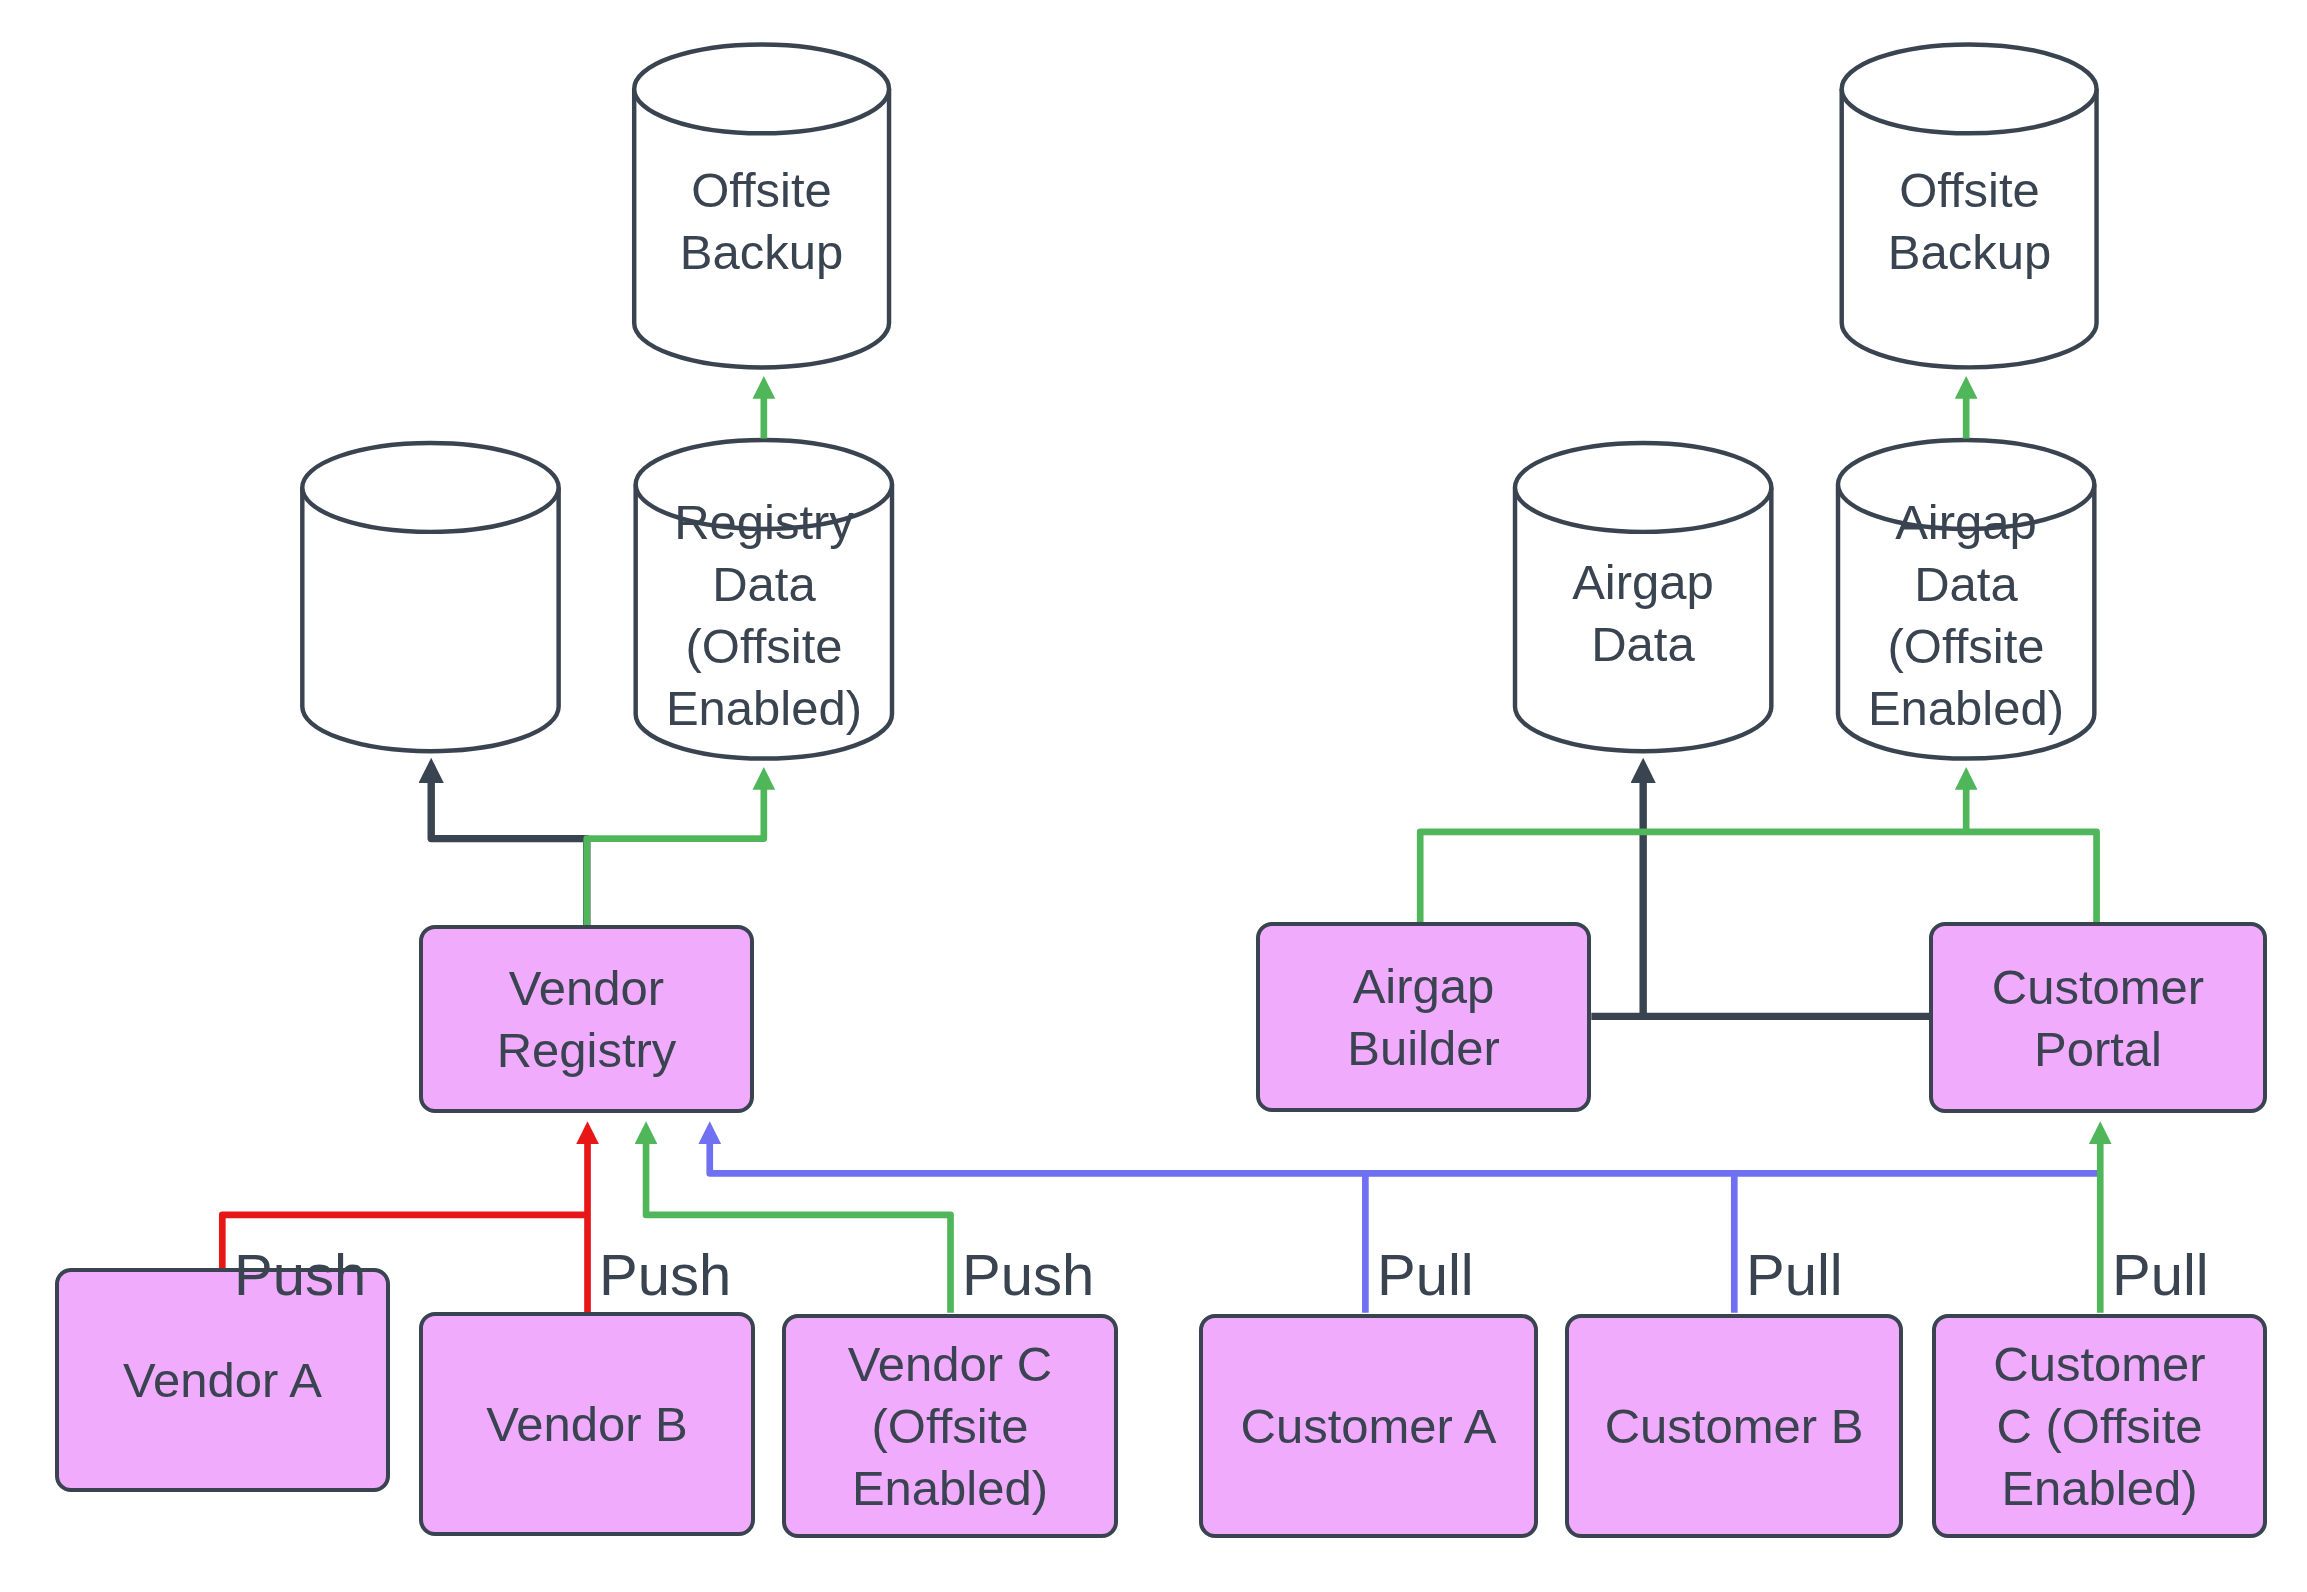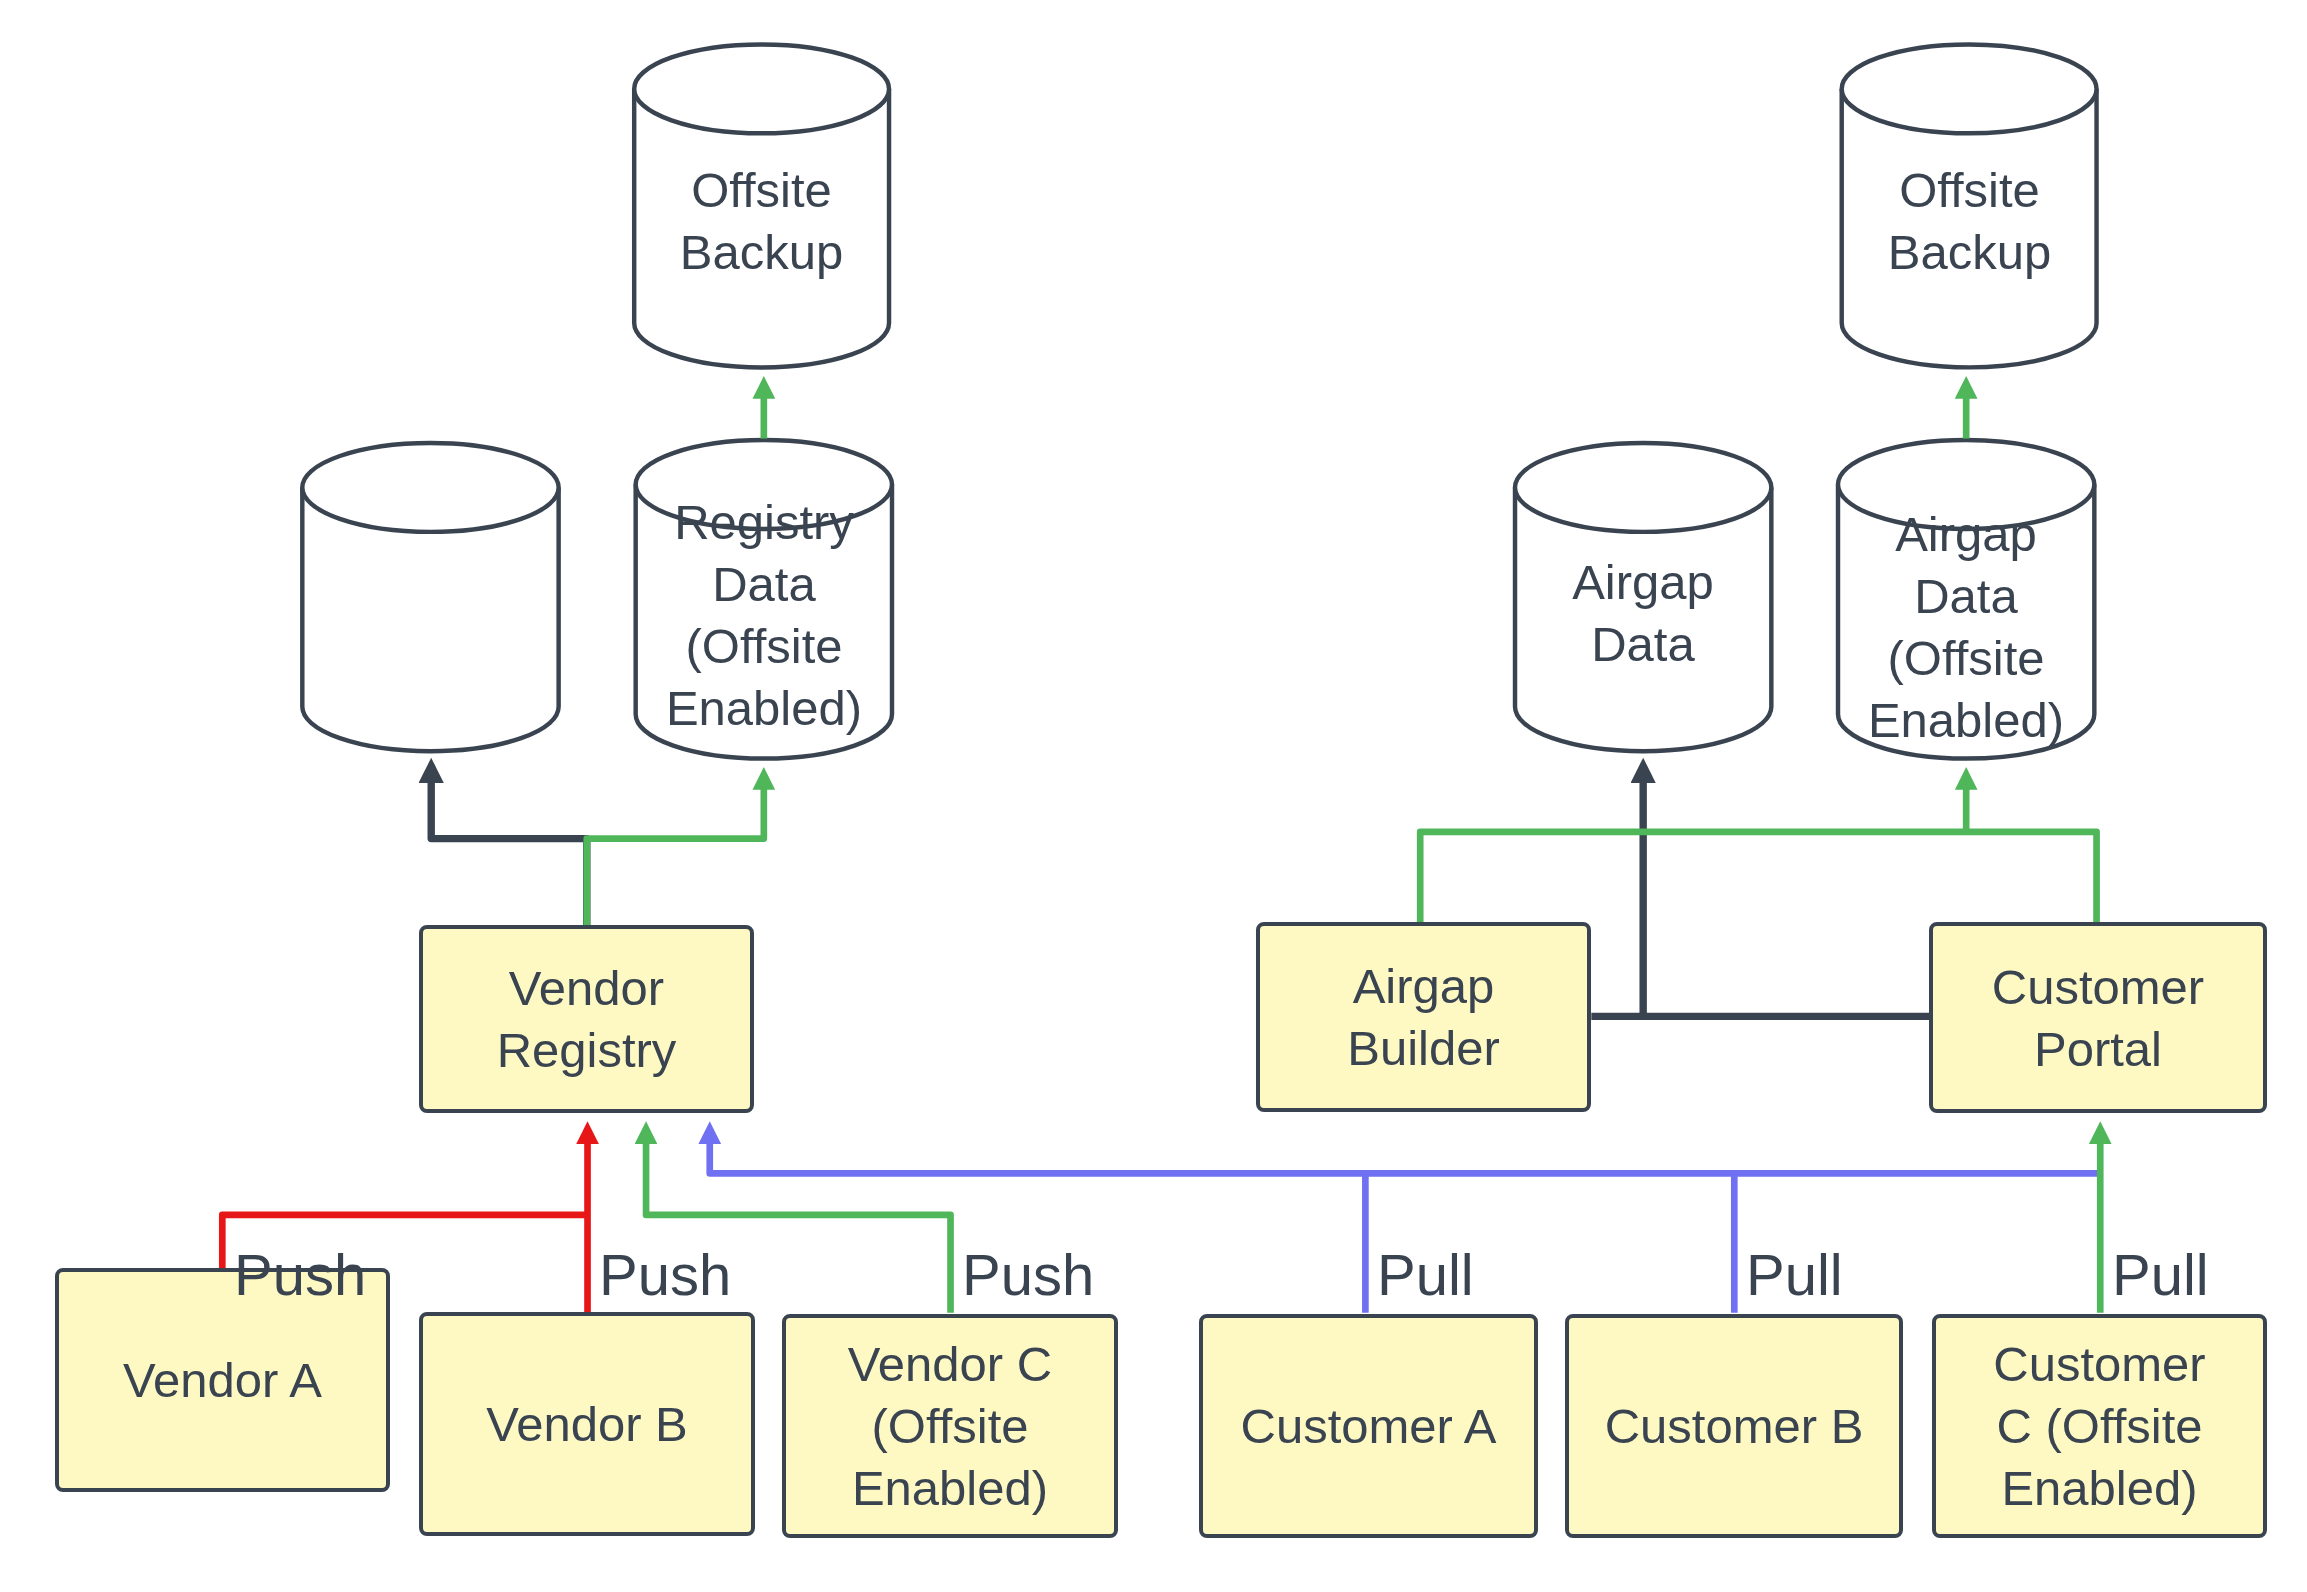--- a/index.html
+++ b/index.html
@@ -12,22 +12,22 @@
   svg.layer{position:absolute;left:0;top:0;}
   .wire{fill:none;stroke-linejoin:round;stroke-linecap:butt;}
   .wire.dark{stroke:var(--dark);stroke-width:10;}
   .wire.red{stroke:var(--red);stroke-width:9;}
   .wire.green{stroke:var(--green);stroke-width:9;}
   .wire.blue{stroke:var(--blue);stroke-width:9;}
   .cyl{fill:#ffffff;stroke:var(--dark);stroke-width:6;}
   .mk-dark{fill:var(--dark);} .mk-red{fill:var(--red);}
   .mk-green{fill:var(--green);} .mk-blue{fill:var(--blue);}
   .node{
-    position:absolute;background:#fef9c3;border:4.4px solid var(--dark);
-    border-radius:8px;display:flex;align-items:center;justify-content:center;
+    position:absolute;background:#f0abfc;border:4.4px solid var(--dark);
+    border-radius:16px;display:flex;align-items:center;justify-content:center;
     text-align:center;font-size:49px;line-height:62px;color:var(--dark);z-index:2;
   }
   .node span{display:block;}
   .cyl-label{
     position:absolute;display:flex;align-items:center;justify-content:center;
     text-align:center;font-size:49px;line-height:62px;color:var(--dark);z-index:2;
   }
   .cyl-label span{display:block;}
   .edge-label{
     position:absolute;font-size:58px;line-height:53px;color:var(--dark);
@@ -105,21 +105,21 @@
   </div>
   <div class="cyl-label" style="left:636px;top:470px;width:256px;height:289px;">
     <span style="max-width:207px;">Registry Data (Offsite Enabled)</span>
   </div>
   <div class="cyl-label" style="left:1842px;top:74px;width:255px;height:293px;">
     <span style="max-width:193px;">Offsite Backup</span>
   </div>
   <div class="cyl-label" style="left:1515px;top:473px;width:256px;height:279px;">
     <span style="max-width:185px;">Airgap Data</span>
   </div>
-  <div class="cyl-label" style="left:1838px;top:482px;width:256px;height:289px;">
+  <div class="cyl-label" style="left:1838px;top:470px;width:256px;height:289px;">
     <span style="max-width:207px;">Airgap Data (Offsite Enabled)</span>
   </div>
 
   <div class="node" style="left:419px;top:925px;width:335px;height:188px;">
     <span style="max-width:230px;">Vendor Registry</span>
   </div>
   <div class="node" style="left:1256px;top:922px;width:335px;height:190px;">
     <span style="max-width:230px;">Airgap Builder</span>
   </div>
   <div class="node" style="left:1929px;top:922px;width:338px;height:191px;">

